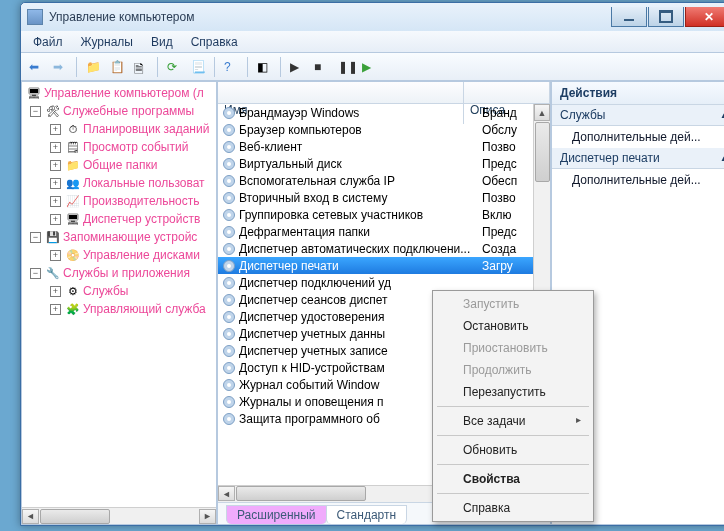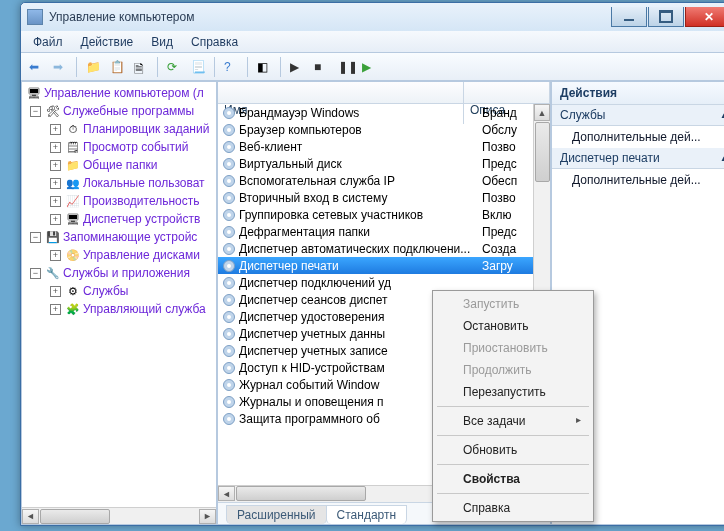--- a/index.html
+++ b/index.html
@@ -26,41 +26,41 @@
 
 .content { display:flex; height:calc(100% - 28px - 22px - 28px); }
 .pane { border:1px solid #b6c9df; background:#fff; }
 
 
 .left { width:196px; overflow:hidden; position:relative; }
 .tree { padding:2px 0 2px 2px; white-space:nowrap; overflow:hidden;}
 .tree-row { display:flex; align-items:center; height:18px; padding-left:2px; gap:2px;}
 .exp { width:11px; height:11px; border:1px solid #7b7b7b; background:#fff; display:flex; align-items:center; justify-content:center; font-size:9px; line-height:9px; color:#555; margin-right:2px;}
 .tree .ico { width:16px; height:16px; display:flex; align-items:center; justify-content:center; font-size:11px;}
-.tree .lbl { color:#6d28d9; }
+.tree .lbl { color:#ec4899; }
 .hscroll { position:absolute; left:0; right:0; bottom:0; height:17px; background:#f0f0f0; border-top:1px solid #cfcfcf; display:flex; align-items:center;}
 .hscroll .arr{width:17px;height:15px;background:linear-gradient(#f6f6f6,#dcdcdc);border:1px solid #b0b0b0;display:flex;align-items:center;justify-content:center;font-size:9px;color:#555;}
 .hscroll .thumb{width:70px;height:15px;background:linear-gradient(#eaeaea,#cfcfcf);border:1px solid #a8a8a8;border-radius:2px;margin-left:1px;}
 
 
 .center { flex:1; position:relative; overflow:hidden;}
 .cols { display:flex; height:22px; background:linear-gradient(#fdfdfe,#edf2f7); border-bottom:1px solid #c9d6e4;}
 .col { border-right:1px solid #c9d6e4; padding:21px 6px; color:#24415e;}
 .col.name{width:246px;} .col.desc{flex:1;}
 .rows { overflow:hidden; height:calc(100% - 22px - 22px); position:relative;}
 .row { display:flex; align-items:center; height:17px; padding-left:4px; gap:3px; white-space:nowrap; overflow:hidden;}
 .row .sico { width:14px; height:14px; }
 .row .rname { width:240px; overflow:hidden; text-overflow:ellipsis;}
 .row .rdesc { flex:1; overflow:hidden; text-overflow:ellipsis;}
 .row.sel { background:linear-gradient(#3ba6ff,#1e7be0); color:#fff;}
 .vscroll{position:absolute;right:0;top:22px;bottom:22px;width:17px;background:#f1f1f1;border-left:1px solid #cfcfcf;}
 .vscroll .arr{height:17px;background:linear-gradient(#f6f6f6,#dcdcdc);border:1px solid #b0b0b0;display:flex;align-items:center;justify-content:center;font-size:9px;color:#555;}
 .vscroll .thumb{width:15px;height:60px;background:linear-gradient(#eaeaea,#cfcfcf);border:1px solid #a8a8a8;border-radius:2px;margin:1px auto;}
 .tabs{position:absolute;left:0;right:0;bottom:0;height:22px;background:#f5f8fb;border-top:1px solid #c9d6e4;display:flex;align-items:flex-end;padding-left:8px;}
-.tab{padding:2px 10px;border:1px solid #c9d6e4;border-bottom:none;background:#e5e5e5;margin-right:-1px;border-radius:0 0 5px 5px;color:#3c5a77;}
+.tab{padding:2px 10px;border:1px solid #c9d6e4;border-bottom:none;background:#f0abfc;margin-right:-1px;border-radius:0 0 5px 5px;color:#3c5a77;}
 .tab.active{background:#fff;font-weight:normal;}
 .hsc-c{position:absolute;left:0;bottom:22px;right:17px;height:17px;background:#f0f0f0;border-top:1px solid #cfcfcf;display:flex;}
 .hsc-c .arr{width:17px;height:15px;background:linear-gradient(#f6f6f6,#dcdcdc);border:1px solid #b0b0b0;display:flex;align-items:center;justify-content:center;font-size:9px;color:#555;}
 .hsc-c .thumb{width:130px;height:15px;background:linear-gradient(#eaeaea,#cfcfcf);border:1px solid #a8a8a8;border-radius:2px;margin-left:1px;}
 
 
 .right { width:184px; }
 .ahdr { background:linear-gradient(#f6faff,#e6eff8); padding:4px 8px; border-bottom:1px solid #c9d6e4; color:#1d3d63; font-weight:bold;}
 .agrp { background:#eaf1f9; padding:3px 8px; border-bottom:1px solid #c9d6e4; display:flex; justify-content:space-between; align-items:center; color:#1d3d63;}
 .agrp .tri{font-size:9px;color:#1d3d63;}
@@ -88,21 +88,21 @@
     <div class="title">Управление компьютером</div>
     <div class="winbtns">
       <div class="winbtn min"></div>
       <div class="winbtn max"></div>
       <div class="winbtn close"></div>
     </div>
   </div>
 
   <div class="menubar">
     <div class="mi">Файл</div>
-    <div class="mi">Действие</div>
+    <div class="mi">Журналы</div>
     <div class="mi">Вид</div>
     <div class="mi">Справка</div>
   </div>
 
   <div class="toolbar">
     <div class="tb">
         <span style="color:#3a7ccf">⬅</span>
       </div>
     <div class="tb">
         <span style="color:#8bb7dc">➡</span>

